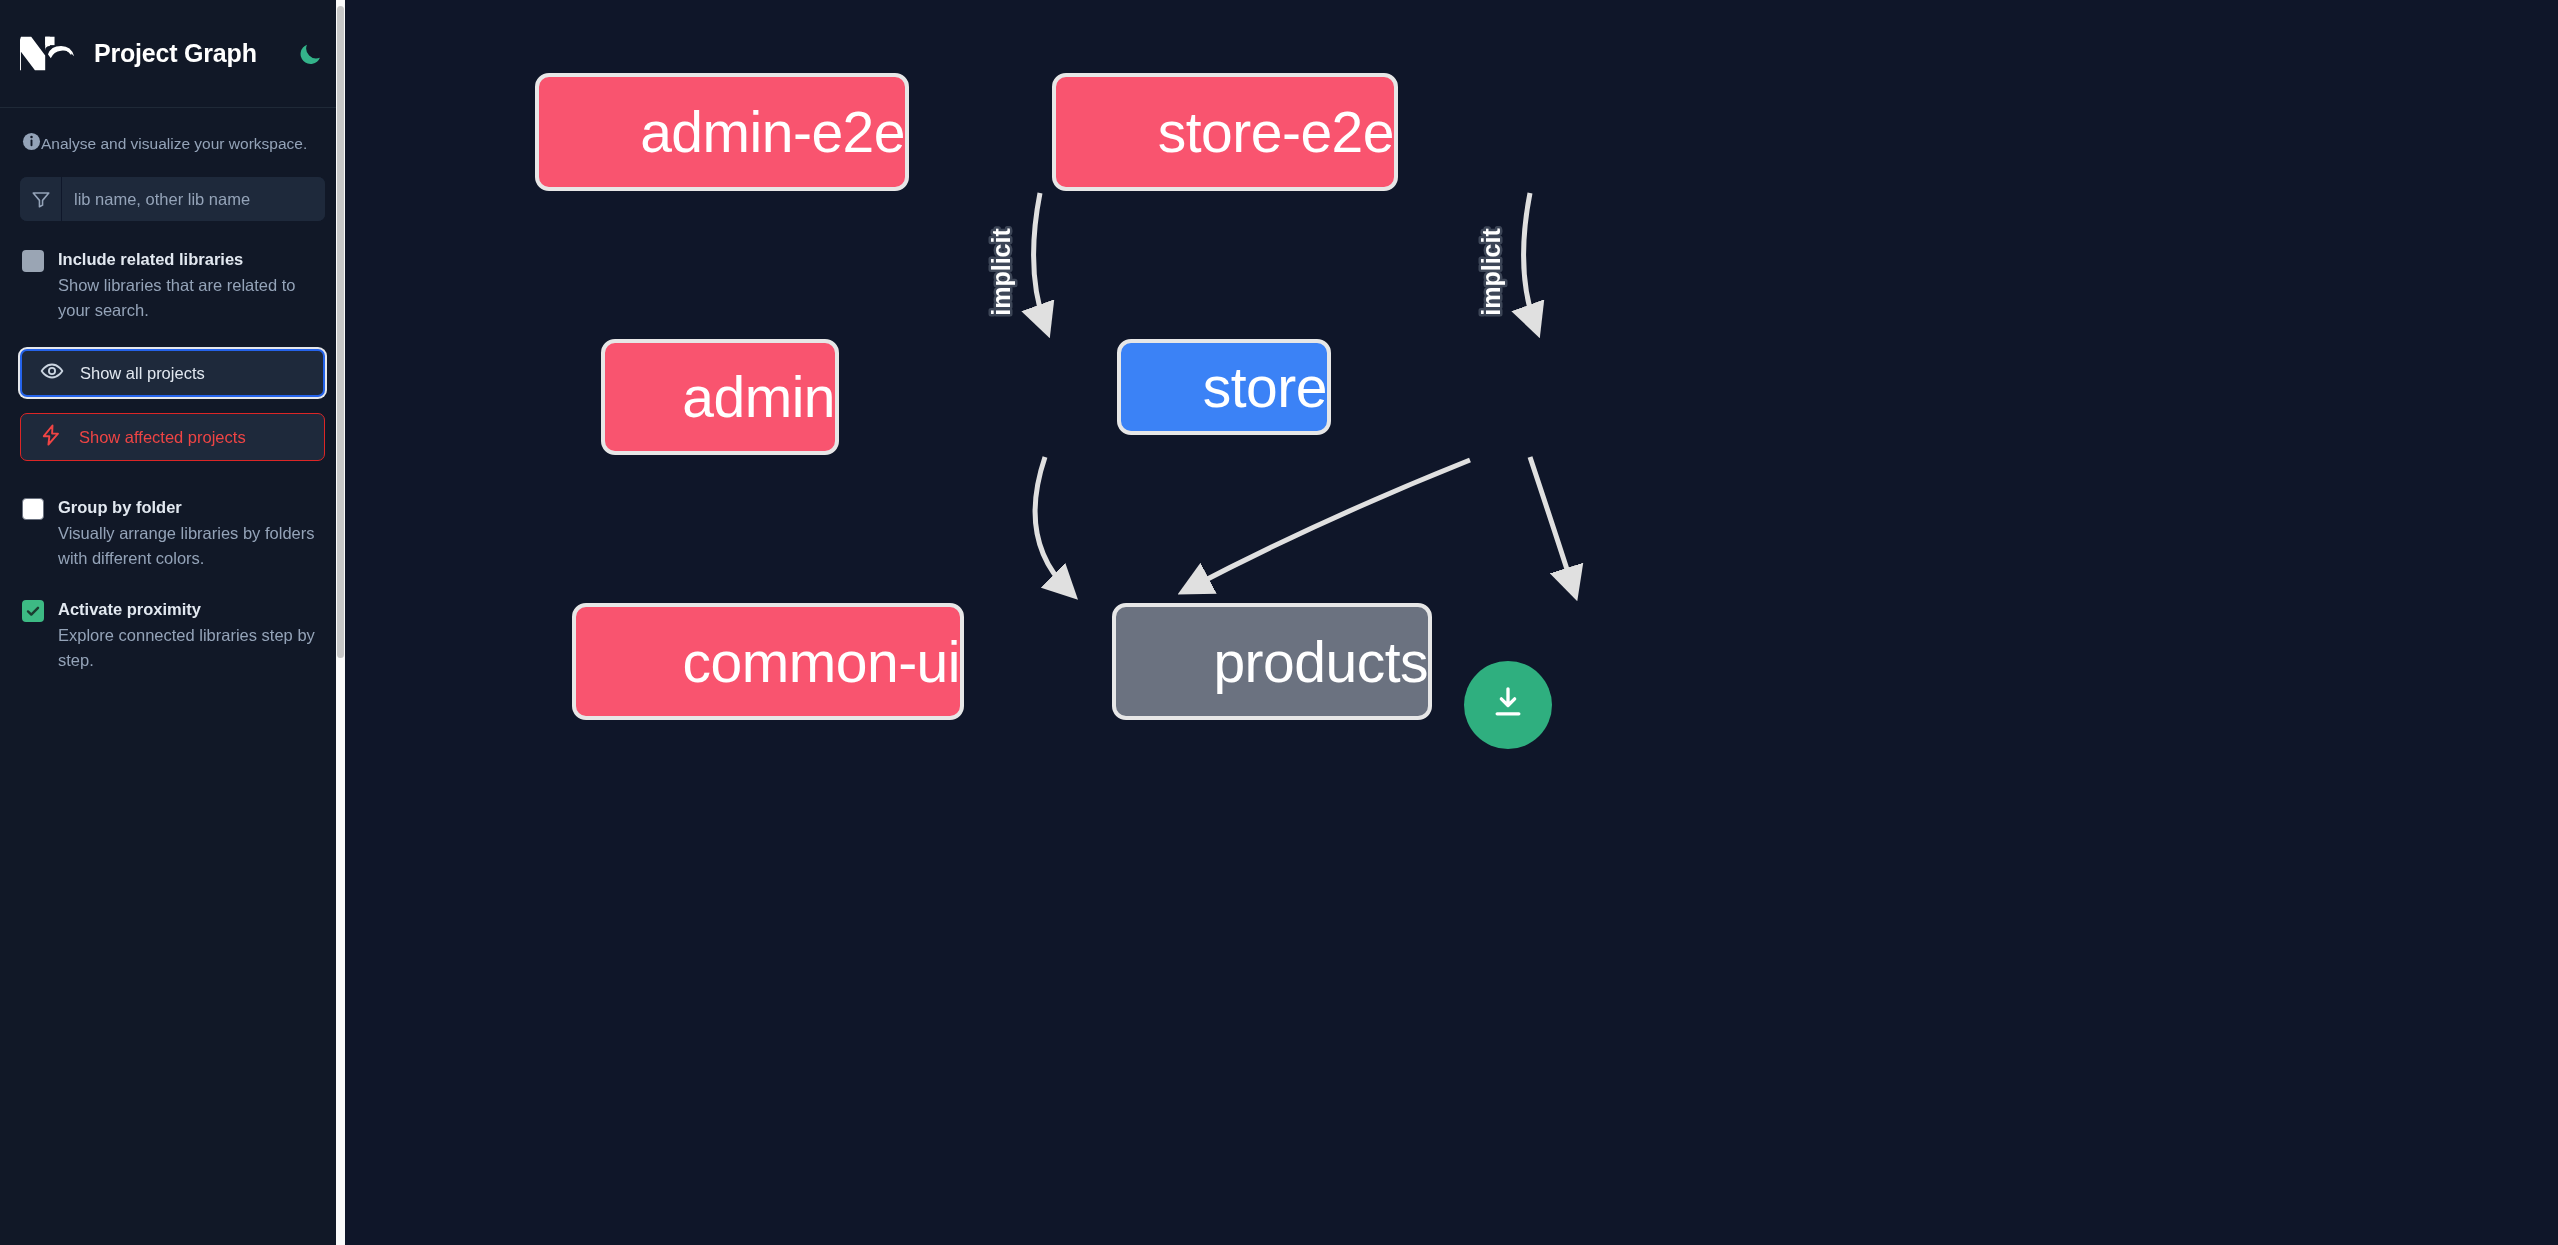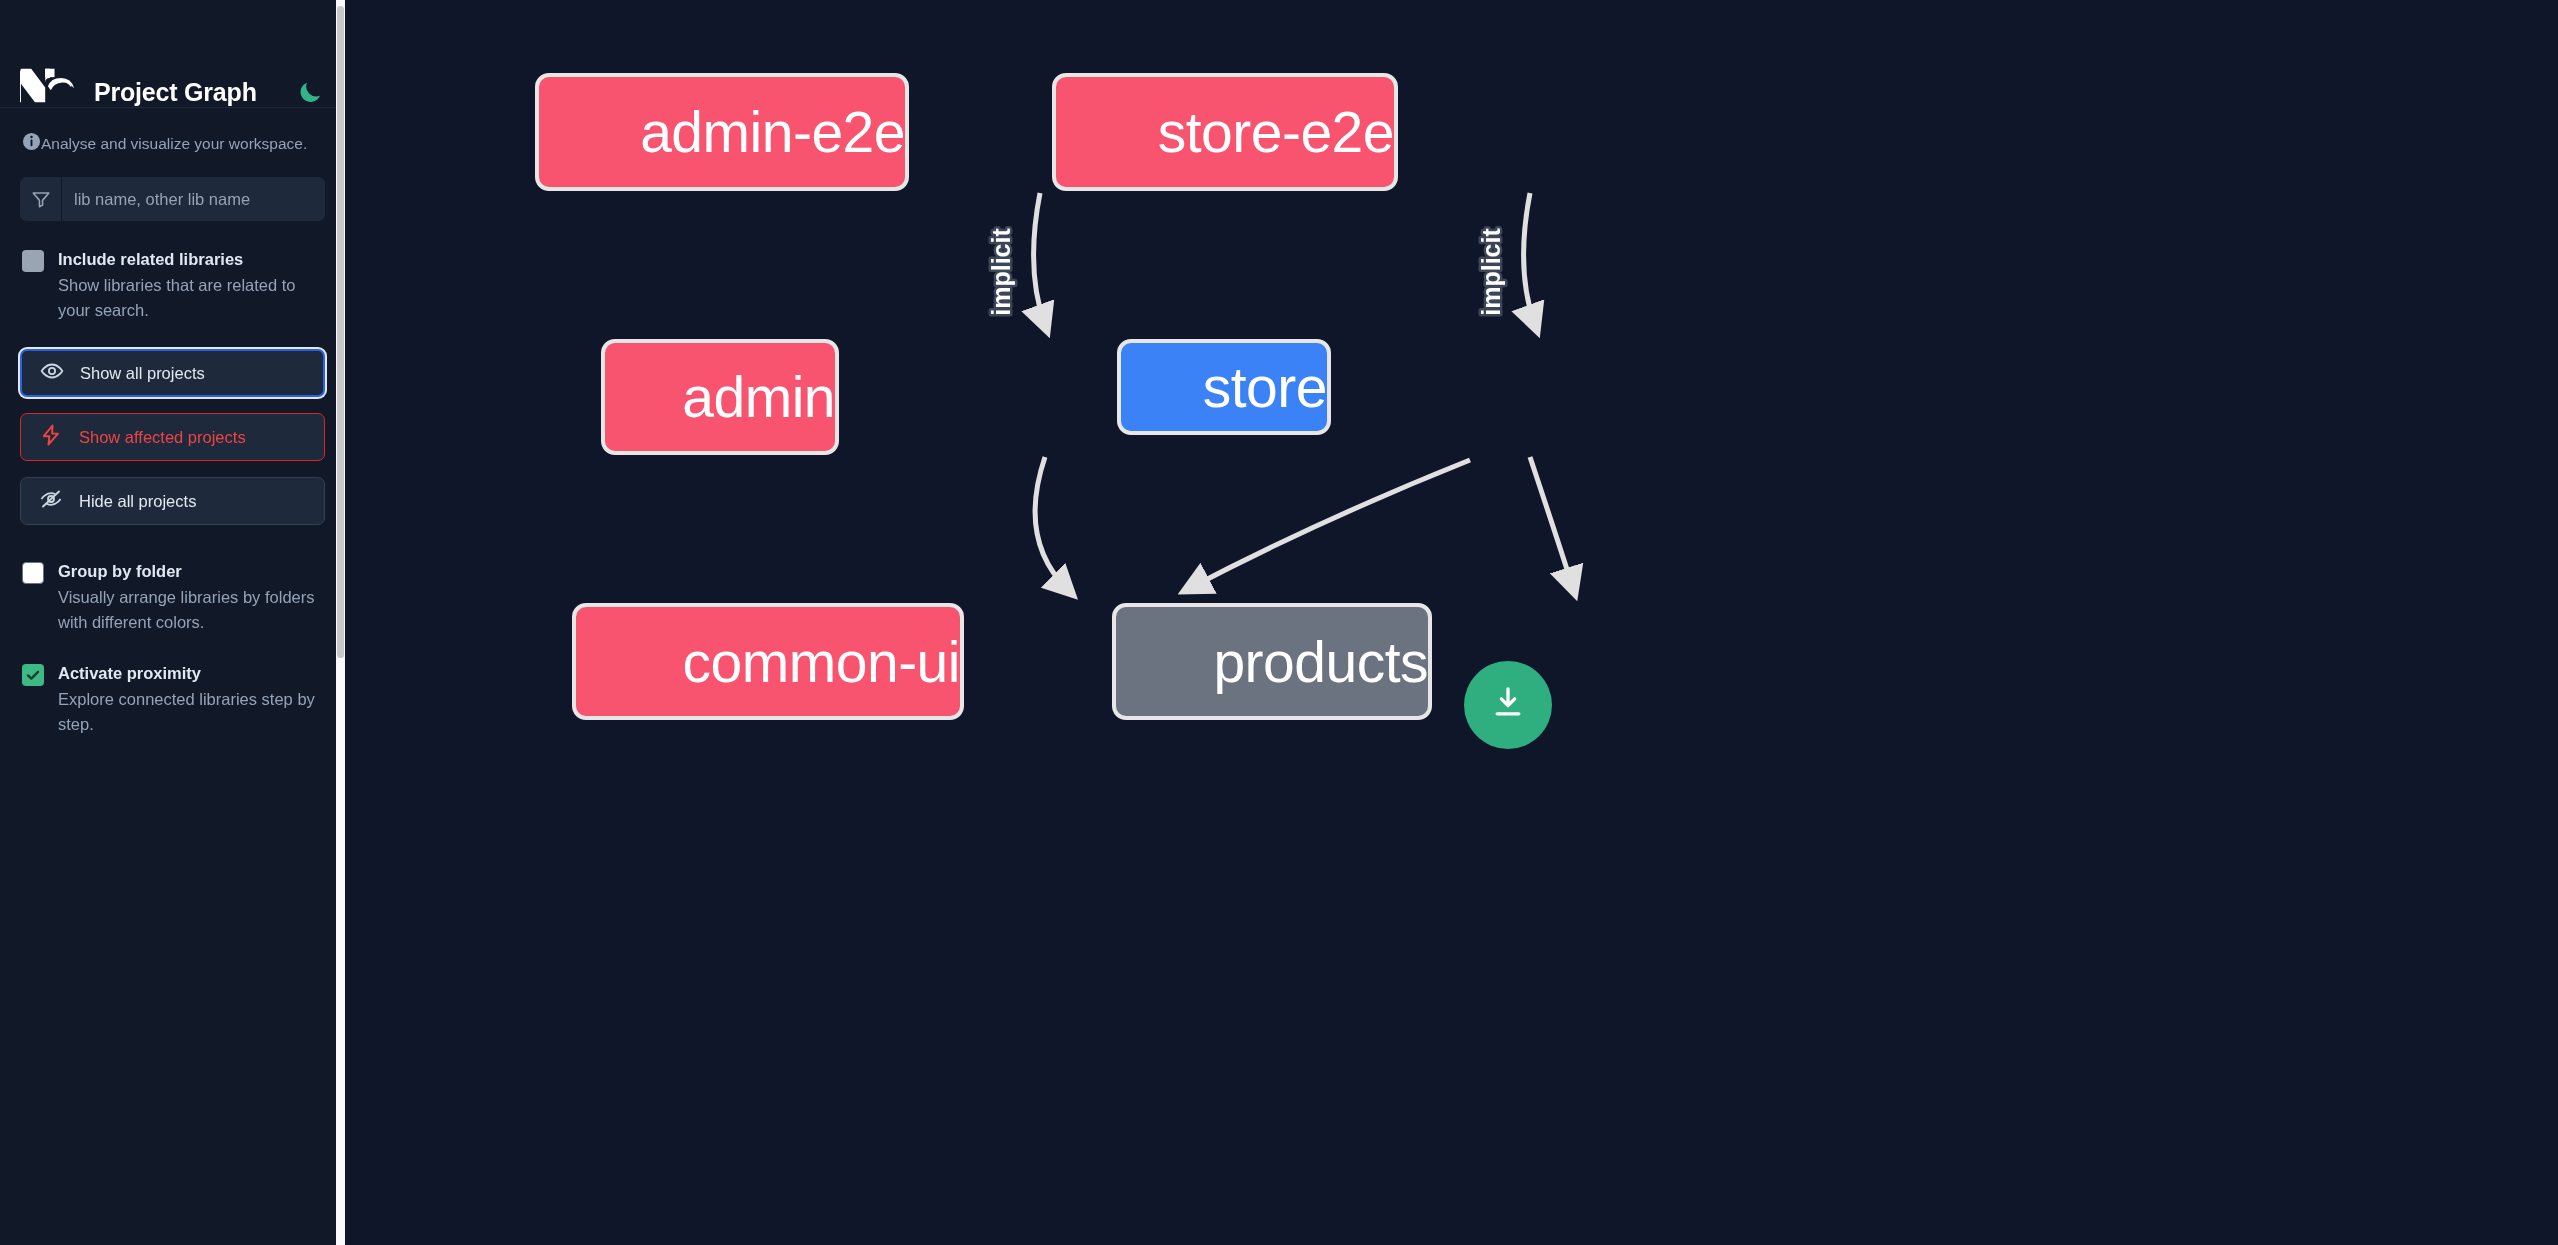--- a/index.html
+++ b/index.html
@@ -14,21 +14,21 @@
   
   .sidebar {
     width: 345px; height: 1245px;
     background: #111827;
     position: relative;
     flex: 0 0 345px;
     overflow: hidden;
   }
   .sidebar-header {
     height: 108px;
-    display: flex; align-items: flex-end;
+    display: flex; align-items: center;
     padding: 0 20px;
     border-bottom: 1px solid #1f2937;
   }
   .nx-logo { width: 56px; height: 42px; flex: 0 0 56px; }
   .app-title {
     color: #ffffff;
     font-size: 25px;
     font-weight: bold;
     margin-left: 18px;
     letter-spacing: -0.2px;
@@ -226,30 +226,20 @@
 
         <button class="gbtn danger">
           <span>
             <svg width="24" height="24" viewBox="0 0 24 24">
               <path fill="none" stroke="#ef4444" stroke-width="1.9" stroke-linejoin="round" d="M13.5 2.5 4.8 13.2h5.6L9.4 21.5 19 10.6h-5.9z"></path>
             </svg>
           </span>
           <span class="gbtn-label">Show affected projects</span>
         </button>
 
-        <button class="gbtn">
-          <span>
-            <svg width="24" height="24" viewBox="0 0 24 24">
-              <path fill="none" stroke="#cbd5e1" stroke-width="1.8" d="M2.5 12S6 6.2 12 6.2c1.6 0 3 .4 4.2 1M21.5 12s-3.5 5.8-9.5 5.8c-1.7 0-3.2-.5-4.4-1.1"></path>
-              <circle cx="12" cy="12" r="3" fill="none" stroke="#cbd5e1" stroke-width="1.8"></circle>
-              <path stroke="#cbd5e1" stroke-width="1.9" stroke-linecap="round" d="M4 19.5 20 4.5"></path>
-            </svg>
-          </span>
-          <span class="gbtn-label">Hide all projects</span>
-        </button>
       </div>
 
       <div class="spacer-lg"></div>
 
       <div class="check-row">
         <span class="cb unchecked"></span>
         <div>
           <div class="check-title">Group by folder</div>
           <div class="check-desc">Visually arrange libraries by folders with different colors.</div>
         </div>

